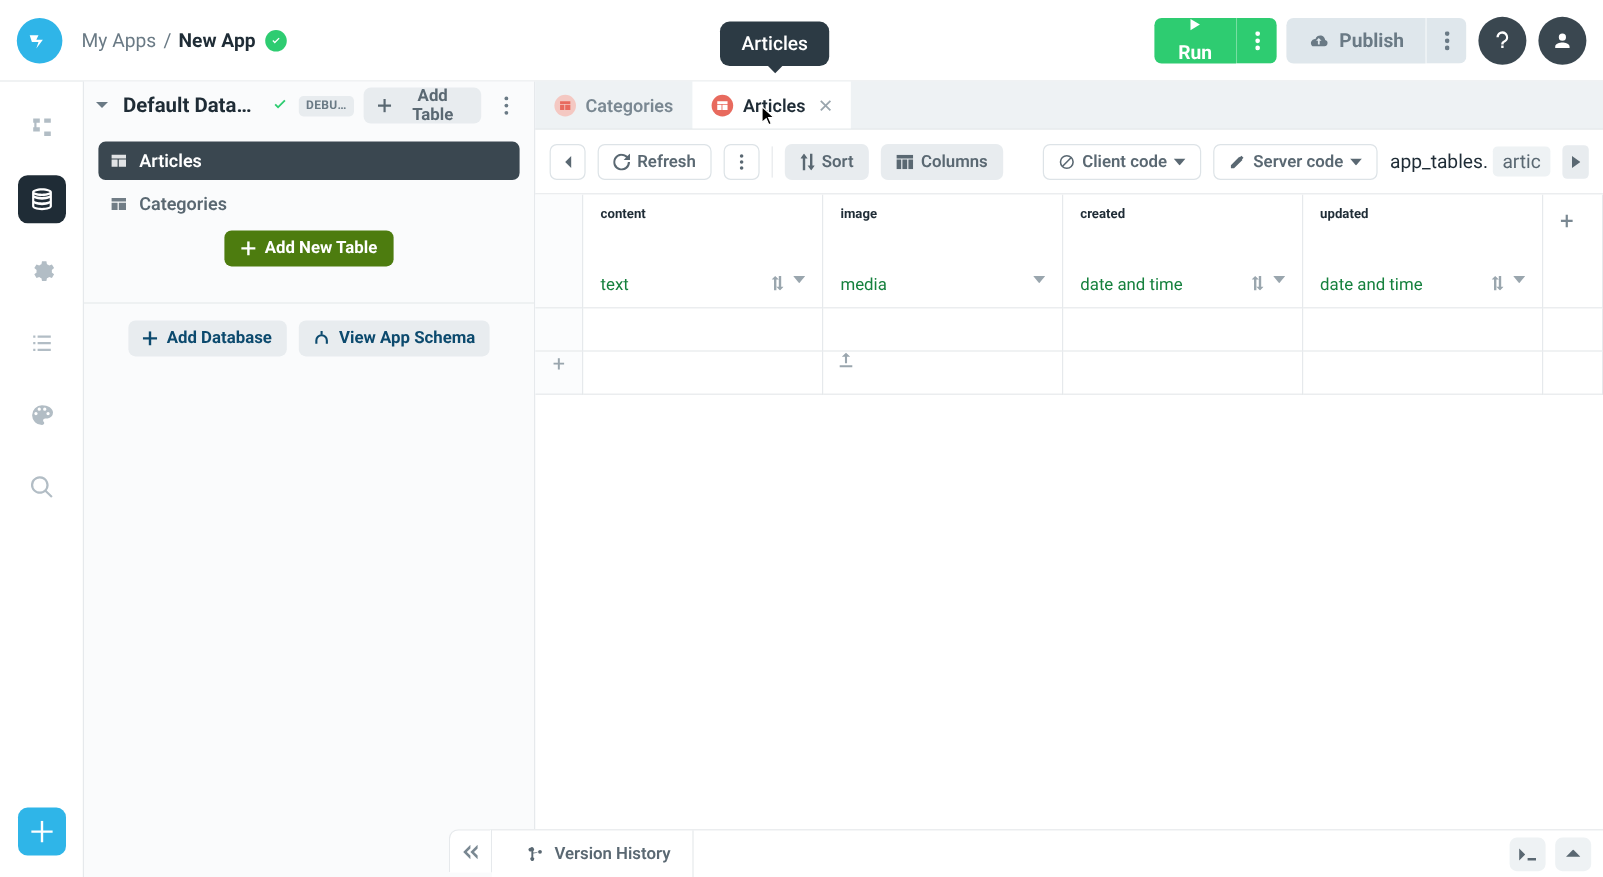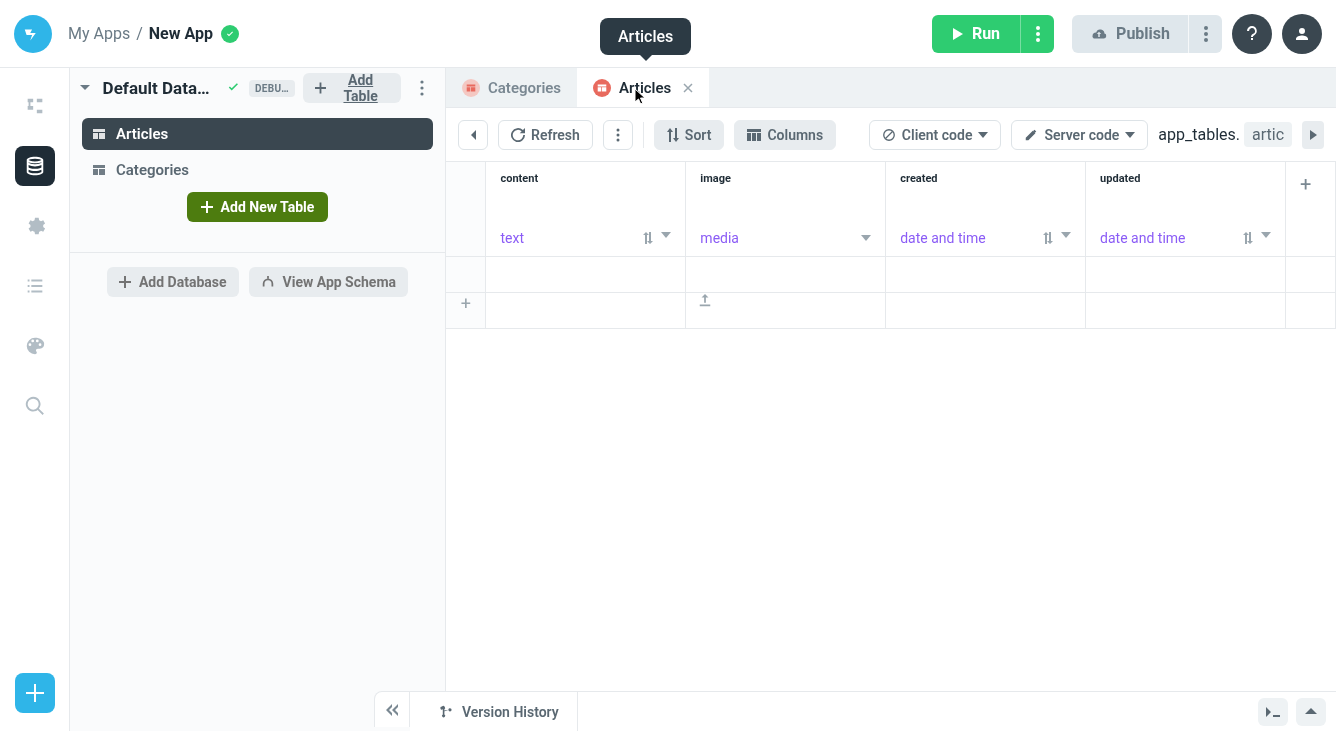--- a/index.html
+++ b/index.html
@@ -9,52 +9,52 @@
 .topbar { height: 68px; border-bottom: 1px solid #e6e9ec; display: flex; align-items: center; padding: 0 14px; }
 .logo { width: 38px; height: 38px; border-radius: 50%; background: #2fb5e8; display: flex; align-items: center; justify-content: center; margin-right: 16px; }
 .logo svg { width: 22px; height: 22px; }
 .breadcrumb { display: flex; align-items: center; gap: 6px; font-size: 16px; }
 .breadcrumb .parent { color: #6a7a85; }
 .breadcrumb .sep { color: #6a7a85; }
 .breadcrumb .current { color: #1f2c36; font-weight: 700; }
 .status-dot { width: 18px; height: 18px; border-radius: 50%; background: #2ecc71; margin-left: 8px; display:flex; align-items:center; justify-content:center; }
 .status-dot svg { width: 10px; height: 10px; }
 .topbar-spacer { flex: 1; }
-.run-btn { background: #2ecc71; color: #fff; border: none; border-radius: 6px 0 0 6px; height: 38px; padding: 0 20px; font-weight: 700; font-size: 16px; display: flex; align-items: center; gap: 8px; cursor: pointer; }
+.run-btn { background: #2ecc71; color: #fff; border: none; border-radius: 6px 0 0 6px; height: 38px; padding: 0 20px; font-weight: 700; font-size: 16px; display: flex; align-items: center; gap: 8px; cursor: pointer; flex-direction: column; }
 .run-more { background: #2ecc71; border: none; border-left: 1px solid rgba(255,255,255,.35); border-radius: 0 6px 6px 0; height: 38px; width: 34px; color: #fff; cursor: pointer; display:flex; align-items:center; justify-content:center; }
-.publish-btn { background: #dfe7ec; color: #6a7a85; border: none; border-radius: 6px 0 0 6px; height: 38px; padding: 0 18px; font-weight: 700; font-size: 16px; display: flex; align-items: center; gap: 8px; cursor: pointer; margin-left: 18px; }
+.publish-btn { background: #dfe7ec; color: #6a7a85; border: none; border-radius: 6px 0 0 6px; height: 38px; padding: 0 18px; font-weight: 700; font-size: 16px; display: flex; align-items: center; gap: 8px; cursor: pointer; margin-left: 8px; }
 .publish-more { background: #dfe7ec; border: none; border-left: 1px solid rgba(255,255,255,.7); border-radius: 0 6px 6px 0; height: 38px; width: 34px; color: #6a7a85; cursor: pointer; display:flex; align-items:center; justify-content:center; }
 .circle-btn { width: 40px; height: 40px; border-radius: 50%; background: #3a4750; color: #fff; display: flex; align-items: center; justify-content: center; margin-left: 10px; cursor: pointer; border: none; }
 
 
 .content { display: flex; height: calc(100% - 68px); position: relative; }
 .iconrail { width: 70px; border-right: 1px solid #e6e9ec; display: flex; flex-direction: column; align-items: center; padding-top: 18px; gap: 20px; }
 .rail-item { width: 40px; height: 40px; border-radius: 8px; display: flex; align-items: center; justify-content: center; cursor: pointer; color: #b2bdc5; }
 .rail-item.active { background: #1f2c36; color: #fff; }
 .rail-add { margin-top: auto; margin-bottom: 18px; width: 40px; height: 40px; border-radius: 8px; background: #2fb5e8; color: #fff; display: flex; align-items: center; justify-content: center; cursor: pointer; border: none; font-size: 22px; }
 
 
 .sidebar { width: 376px; border-right: 1px solid #e6e9ec; background: #fafbfc; display: flex; flex-direction: column; }
 .db-header { height: 40px; display: flex; align-items: center; gap: 8px; padding: 0 10px 0 8px; }
 .db-header .chev { width: 18px; color: #6a7a85; cursor: pointer; }
 .db-title { font-size: 17px; font-weight: 700; color: #1f2c36; flex: 0 1 auto; white-space: nowrap; overflow: hidden; text-overflow: ellipsis; max-width: 130px; }
 .db-sync { width: 16px; height: 16px; color: #2ecc71; }
 .debug-tag { background: #e8ecef; color: #6a7a85; font-size: 10px; font-weight: 700; padding: 3px 6px; border-radius: 4px; letter-spacing: .3px; }
-.add-table-btn { background: #e8ecef; border: none; border-radius: 6px; height: 30px; padding: 0 12px; font-weight: 700; color: #5a6872; display: flex; align-items: center; gap: 6px; cursor: pointer; font-size: 14px; text-decoration: underline; }
+.add-table-btn { background: #e8ecef; border: none; border-radius: 6px; height: 30px; padding: 0 12px; font-weight: 700; color: #5a6872; display: flex; align-items: center; gap: 6px; cursor: pointer; font-size: 14px; }
 .db-more { width: 28px; height: 30px; display: flex; align-items: center; justify-content: center; color: #6a7a85; cursor: pointer; }
 
 .table-list { padding: 10px 12px 16px; }
 .table-item { height: 32px; border-radius: 6px; display: flex; align-items: center; gap: 10px; padding: 0 10px; cursor: pointer; font-size: 15px; font-weight: 600; color: #5a6872; margin-bottom: 4px; }
 .table-item.active { background: #3a4750; color: #fff; }
 .table-item .gicon { width: 14px; height: 14px; opacity: .85; }
 .add-new-table { margin: 6px auto 0; display: flex; align-items: center; gap: 8px; background: #4d7c0f; color: #fff; border: none; border-radius: 6px; height: 30px; padding: 0 14px; font-weight: 700; font-size: 14px; cursor: pointer; text-align: right; }
 
 .sidebar-divider { height: 1px; background: #e6e9ec; margin: 14px 0; }
 .sidebar-actions { display: flex; gap: 10px; justify-content: center; padding: 0 12px; }
-.ghost-btn { background: #e8ecef; border: none; border-radius: 6px; height: 30px; padding: 0 12px; font-weight: 700; color: #737373; display: flex; align-items: center; gap: 8px; cursor: pointer; font-size: 14px; }
+.ghost-btn { background: #e8ecef; border: none; border-radius: 6px; height: 30px; padding: 0 12px; font-weight: 700; color: #0c4a6e; display: flex; align-items: center; gap: 8px; cursor: pointer; font-size: 14px; }
 
 
 .main { flex: 1; display: flex; flex-direction: column; min-width: 0; }
 .tabs { height: 40px; background: #eef2f4; display: flex; align-items: stretch; border-bottom: 1px solid #e6e9ec; }
 .tab { display: flex; align-items: center; gap: 8px; padding: 0 16px; font-size: 15px; font-weight: 600; color: #7a8892; cursor: pointer; position: relative; }
 .tab .tabicon { width: 18px; height: 18px; border-radius: 50%; display: flex; align-items: center; justify-content: center; }
 .tab.cats .tabicon { background: #f4c8c2; color: #e86a5e; }
 .tab.arts .tabicon { background: #e86a5e; color: #fff; }
 .tab.active { background: #fff; color: #1f2c36; }
 .tab .close { color: #9aa6ae; margin-left: 4px; cursor: pointer; }
@@ -74,21 +74,21 @@
 .code-path { font-family: ui-monospace, Menlo, monospace; font-size: 16px; color: #1f2c36; display: flex; align-items: center; gap: 4px; }
 .code-path .tok { background: #eef2f4; padding: 3px 8px; border-radius: 4px; color: #5a6872; }
 .arrow-btn { width: 22px; height: 28px; background: #e8ecef; border: none; border-radius: 4px; color: #5a6872; cursor: pointer; display:flex;align-items:center;justify-content:center; }
 
 
 .grid { flex: 1; overflow: hidden; }
 .grid table { width: 100%; border-collapse: collapse; }
 .grid th, .grid td { border-right: 1px solid #e6e9ec; border-bottom: 1px solid #e6e9ec; text-align: left; vertical-align: top; }
 .grid thead th { padding: 10px 14px 10px; font-weight: 400; }
 .col-name { font-size: 11px; font-weight: 700; color: #1f2c36; margin-bottom: 4px; }
-.col-type { font-size: 14px; color: #8b5cf6; display: flex; align-items: center; justify-content: space-between; margin-top: 45px; }
+.col-type { font-size: 14px; color: #15803d; display: flex; align-items: flex-start; justify-content: space-between; margin-top: 45px; }
 .col-tools { display: flex; gap: 8px; color: #9aa6ae; }
 .col-tools span { cursor: pointer; }
 .rownum { width: 40px; background: #fbfcfd; }
 .addcol { width: 50px; text-align: center; color: #7a8892; cursor: pointer; font-size: 20px; }
 .grid tbody td { height: 36px; padding: 0 12px; }
 .grid tbody .rownum { text-align: center; color: #9aa6ae; }
 .addrow-cell { color: #2fb5e8; font-size: 18px; cursor: pointer; text-align: center; }
 .upload-cell { text-align: center; color: #9aa6ae; }
 
 

